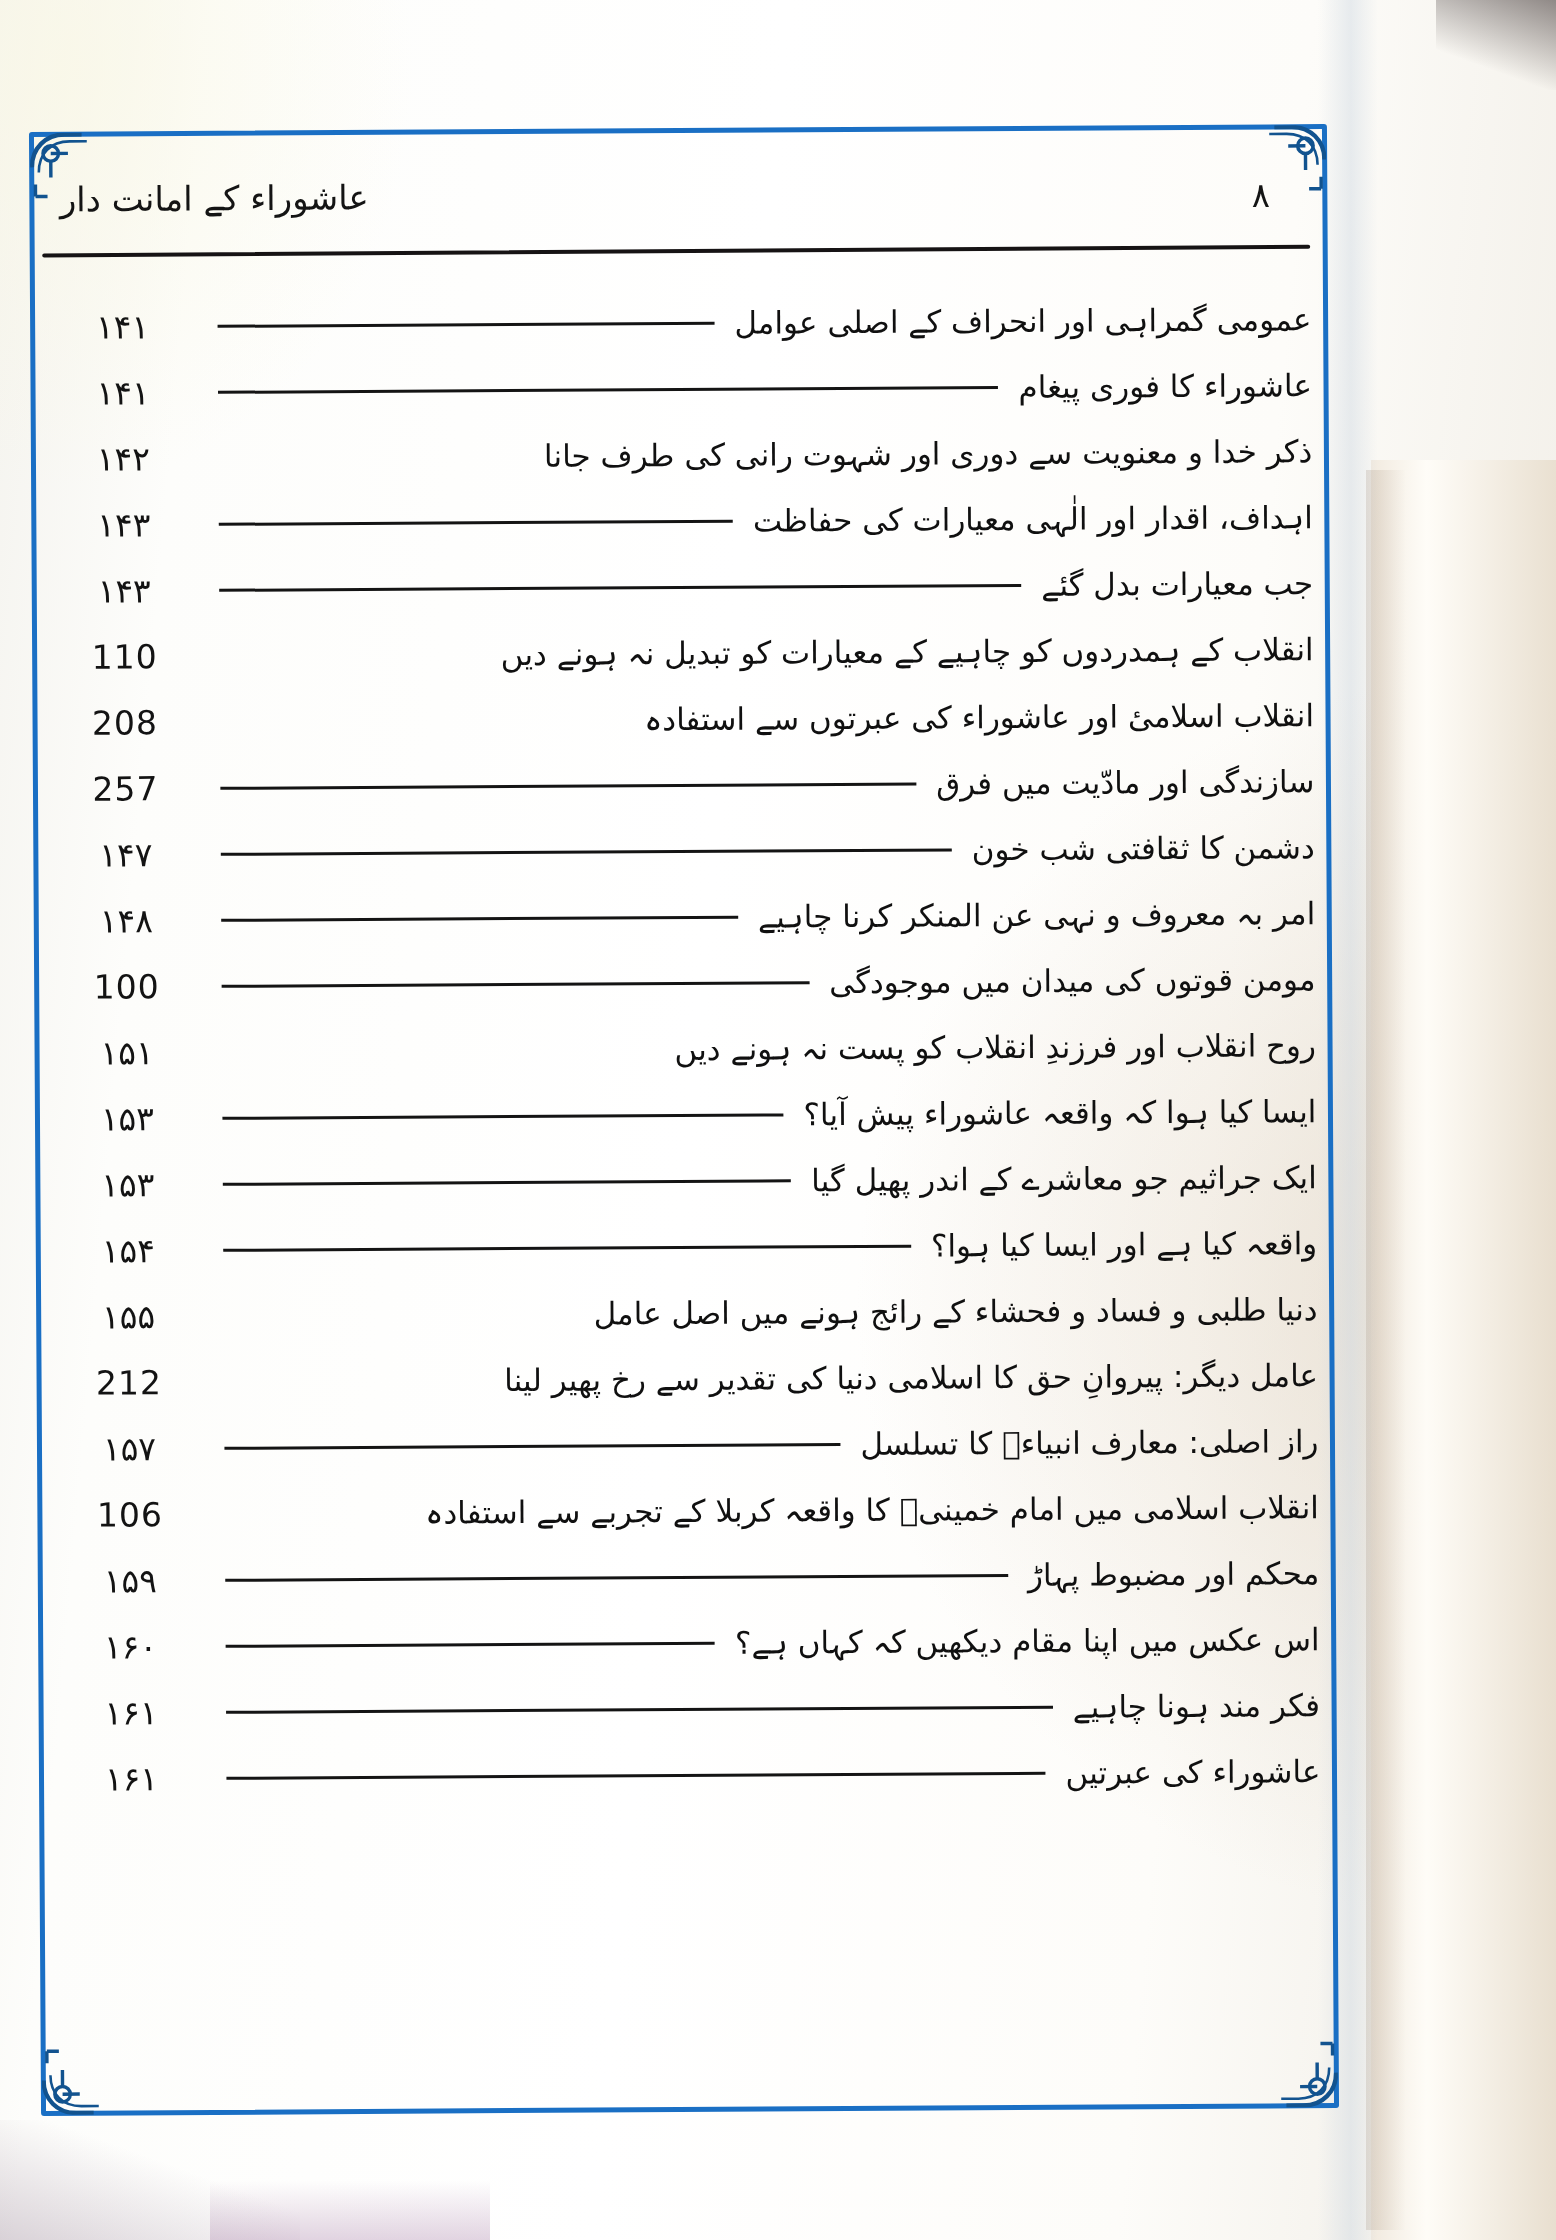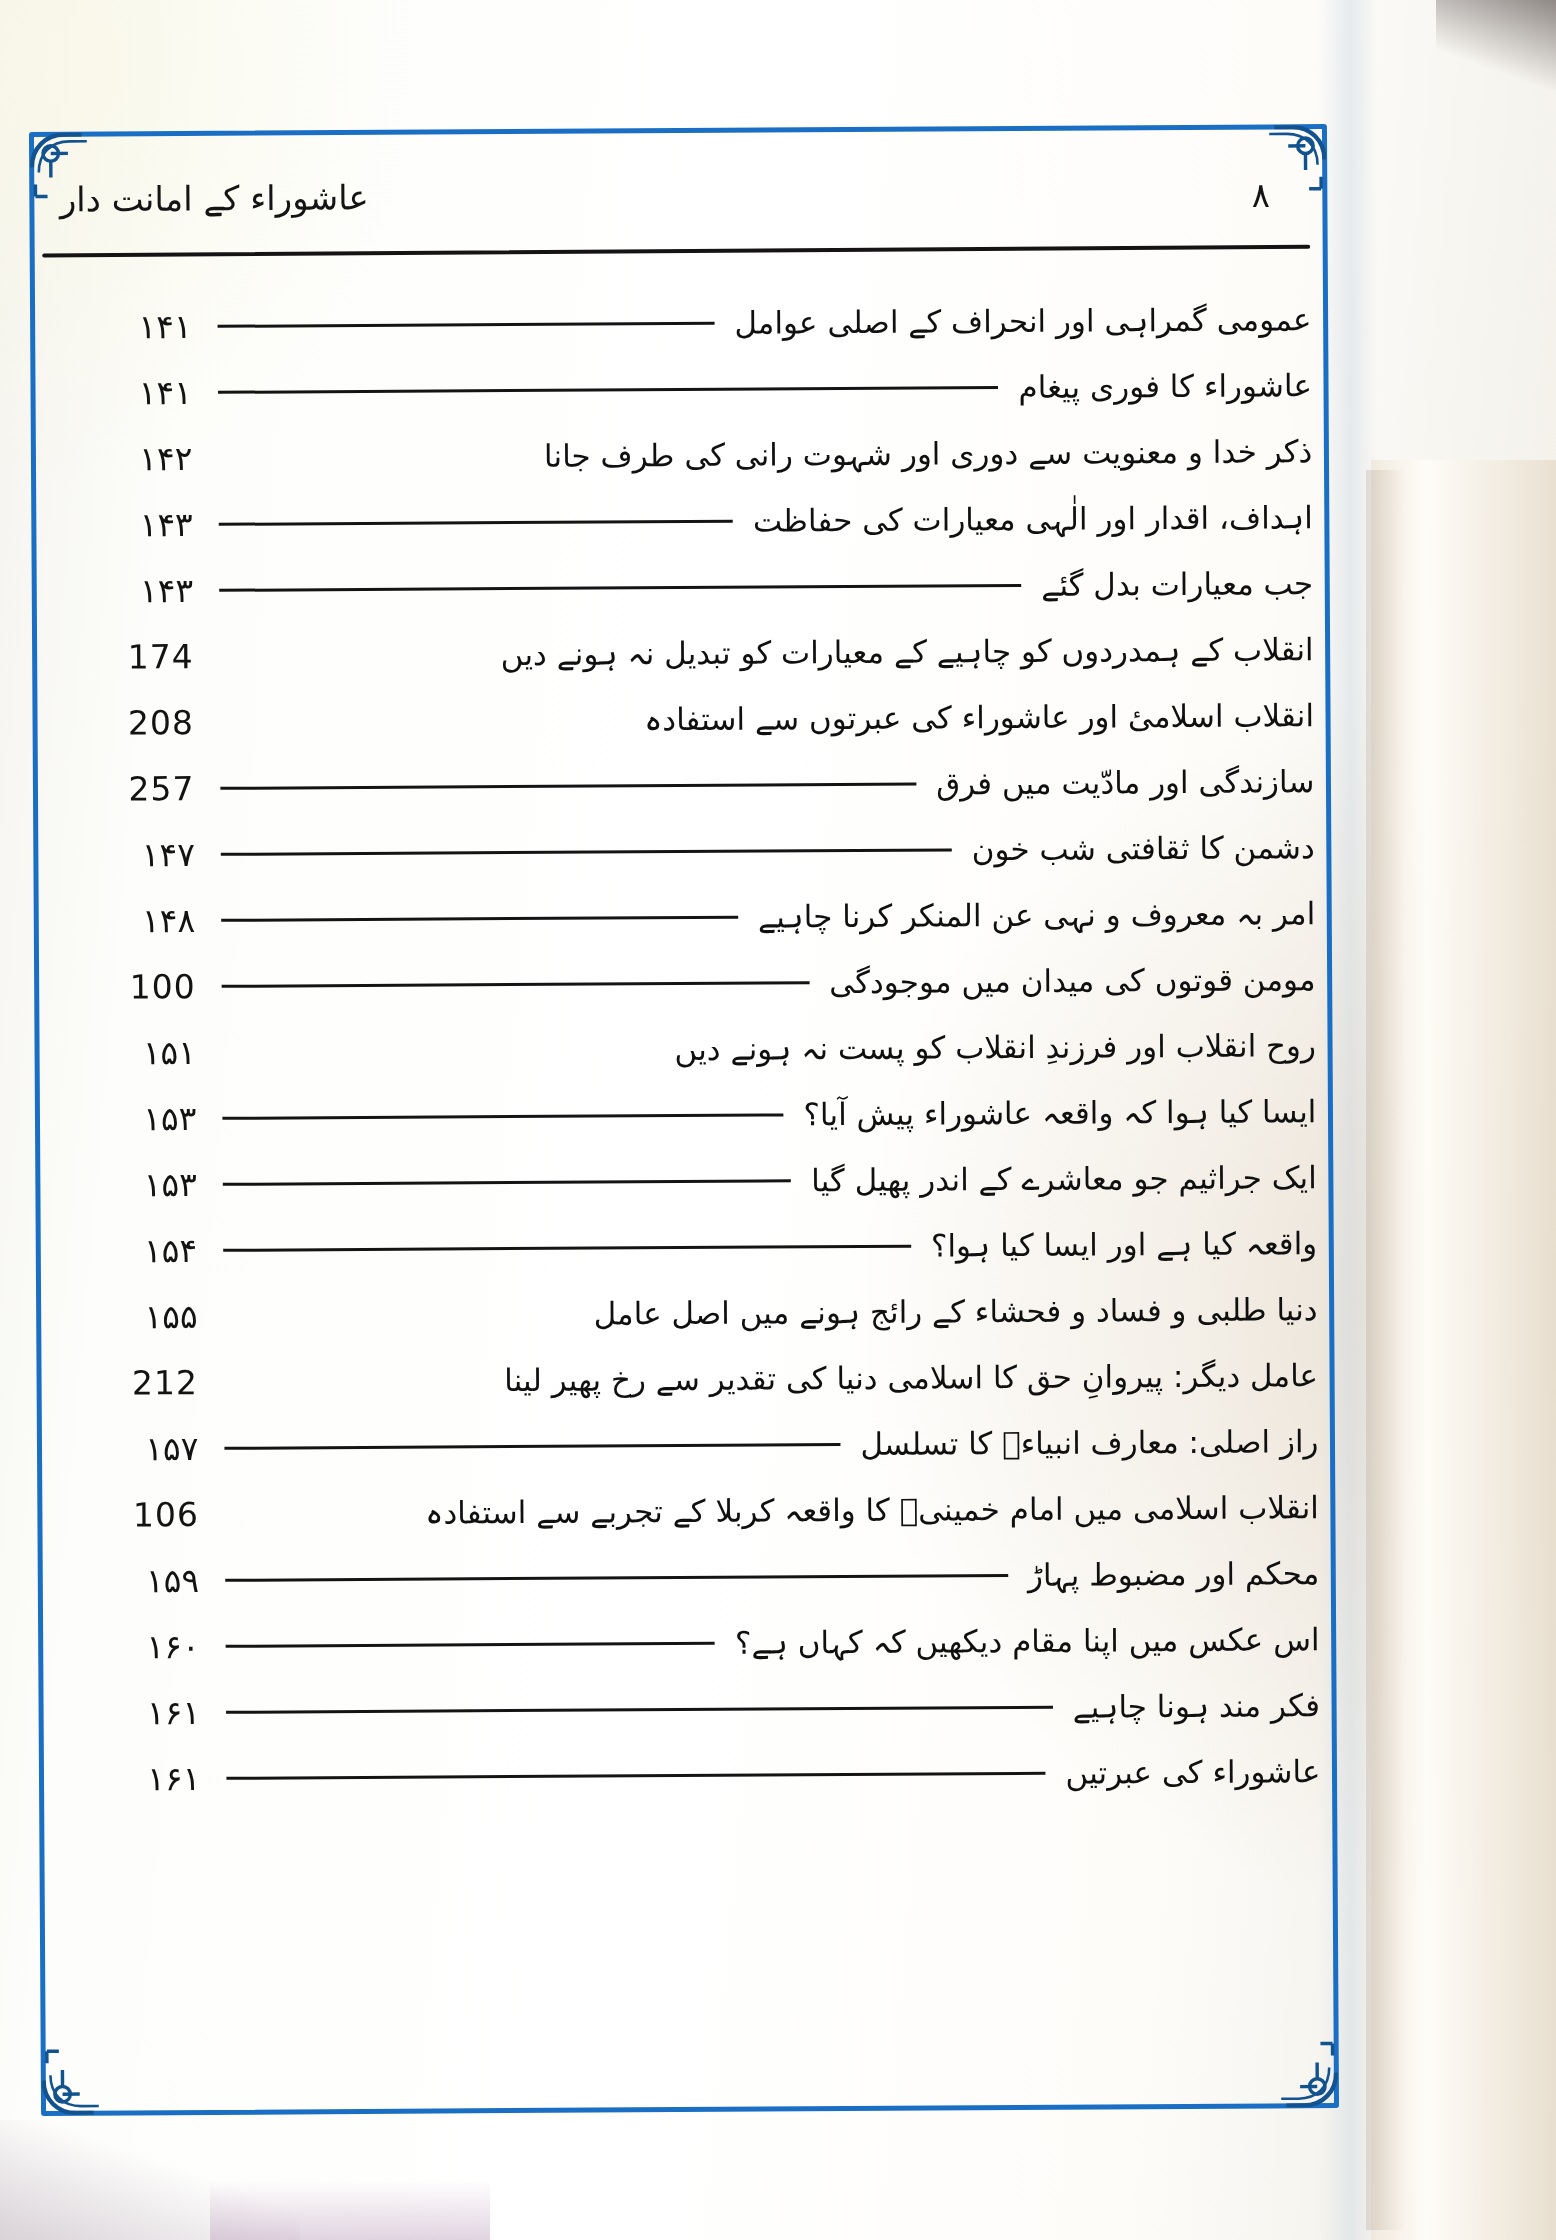--- a/index.html
+++ b/index.html
@@ -146,21 +146,21 @@
   .toc-row {
     display: flex;
     flex-direction: row;
     align-items: center;
     height: 66px;
     direction: ltr;
   }
   .toc-num {
     flex: 0 0 auto;
     width: 138px;
-    text-align: right;
+    text-align: center;
     padding-right: 6px;
     font-family: "DejaVu Sans", sans-serif;
     font-size: 33px;
     color: #131313;
     direction: rtl;
     letter-spacing: 1px;
   }
   .toc-lead {
     flex: 1 1 auto;
     height: 0;
@@ -258,21 +258,21 @@
       <div class="toc-num">۱۴۳</div>
       <div class="toc-lead"></div>
       <div class="toc-title">اہداف، اقدار اور الٰہی معیارات کی حفاظت</div>
     </div>
     <div class="toc-row">
       <div class="toc-num">۱۴۳</div>
       <div class="toc-lead"></div>
       <div class="toc-title">جب معیارات بدل گئے</div>
     </div>
     <div class="toc-row full">
-      <div class="toc-num">174</div>
+      <div class="toc-num">110</div>
       <div class="toc-lead"></div>
       <div class="toc-title">انقلاب کے ہمدردوں کو چاہیے کے معیارات کو تبدیل نہ ہونے دیں</div>
     </div>
     <div class="toc-row full">
       <div class="toc-num">208</div>
       <div class="toc-lead"></div>
       <div class="toc-title">انقلاب اسلامیٔ اور عاشوراء کی عبرتوں سے استفادہ</div>
     </div>
     <div class="toc-row">
       <div class="toc-num">257</div>

